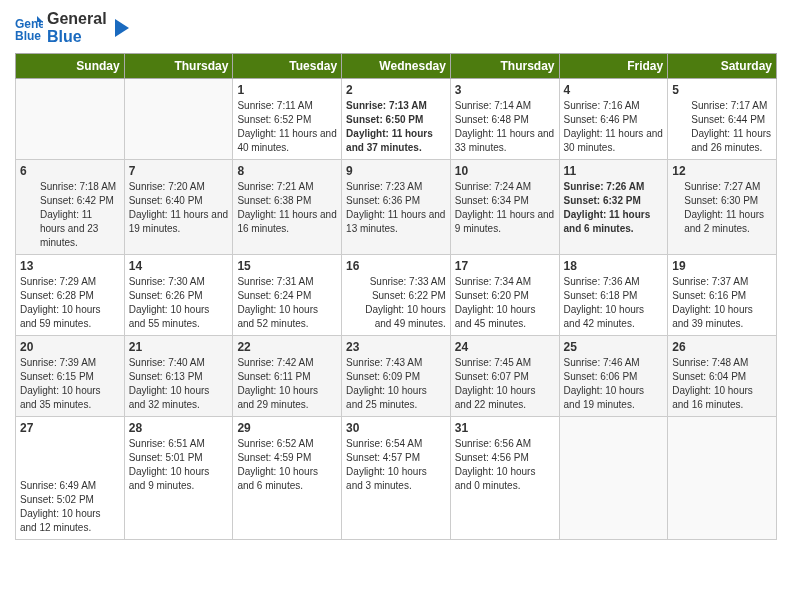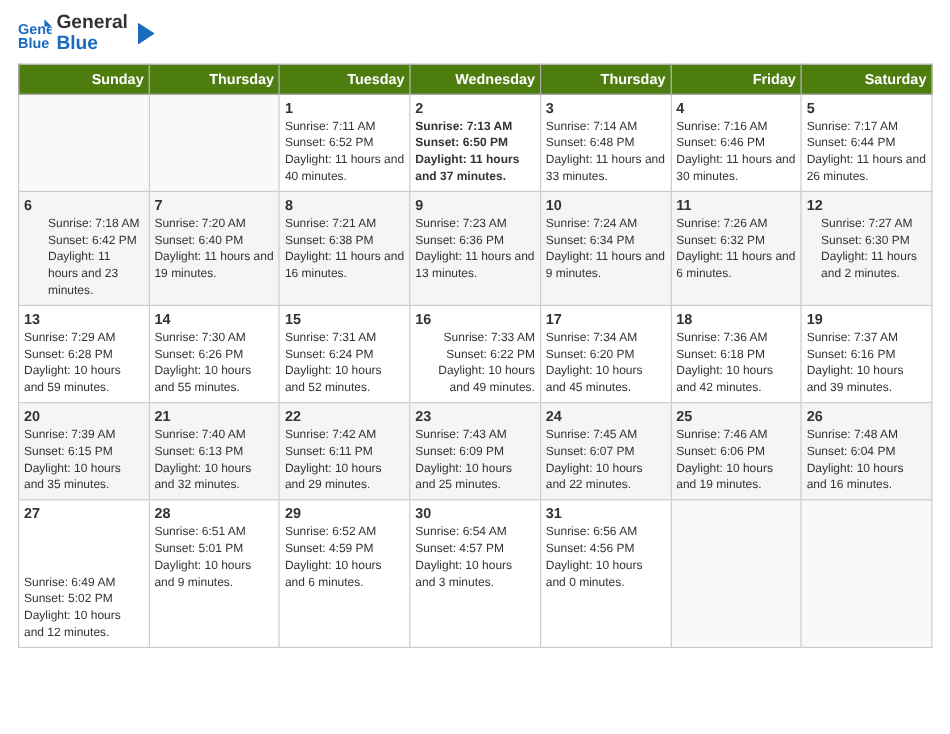--- a/index.html
+++ b/index.html
@@ -148,21 +148,21 @@
 Daylight: 11 hours and 33 minutes.</div>
           </td>
           <td>
             <span class="day-num">4</span>
             <div class="cell-info" style="white-space: pre-line;">Sunrise: 7:16 AM
 Sunset: 6:46 PM
 Daylight: 11 hours and 30 minutes.</div>
           </td>
           <td>
             <span class="day-num">5</span>
-            <div class="cell-info" style="white-space: pre-line;">Sunrise: 7:17 AM
+            <div class="cell-info" style="white-space: pre-line; margin-left: 19px;">Sunrise: 7:17 AM
 Sunset: 6:44 PM
 Daylight: 11 hours and 26 minutes.</div>
           </td>
         </tr>
         <tr>
           <td>
             <span class="day-num">6</span>
             <div class="cell-info" style="white-space: pre-line; margin-left: 20px;">Sunrise: 7:18 AM
 Sunset: 6:42 PM
 Daylight: 11 hours and 23 minutes.</div>
@@ -186,21 +186,21 @@
 Daylight: 11 hours and 13 minutes.</div>
           </td>
           <td>
             <span class="day-num">10</span>
             <div class="cell-info" style="white-space: pre-line;">Sunrise: 7:24 AM
 Sunset: 6:34 PM
 Daylight: 11 hours and 9 minutes.</div>
           </td>
           <td>
             <span class="day-num">11</span>
-            <div class="cell-info" style="white-space: pre-line;">Sunrise: 7:26 AM
+            <div class="cell-info" style="white-space: pre-line; font-weight: bold;">Sunrise: 7:26 AM
 Sunset: 6:32 PM
 Daylight: 11 hours and 6 minutes.</div>
           </td>
           <td>
             <span class="day-num">12</span>
             <div class="cell-info" style="white-space: pre-line; margin-left: 12px;">Sunrise: 7:27 AM
 Sunset: 6:30 PM
 Daylight: 11 hours and 2 minutes.</div>
           </td>
         </tr>

